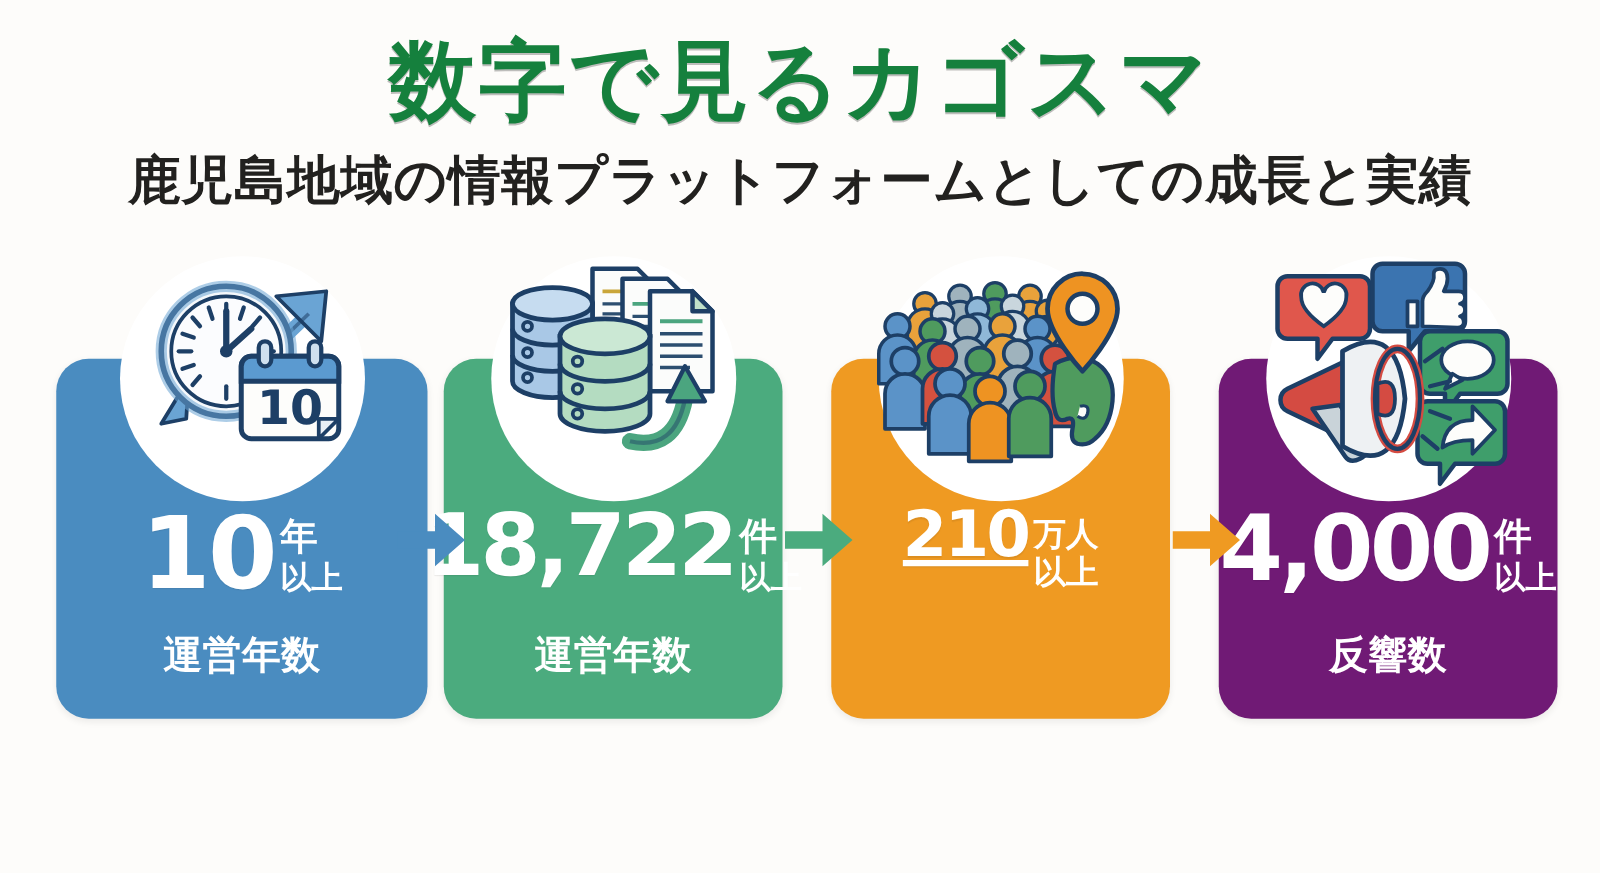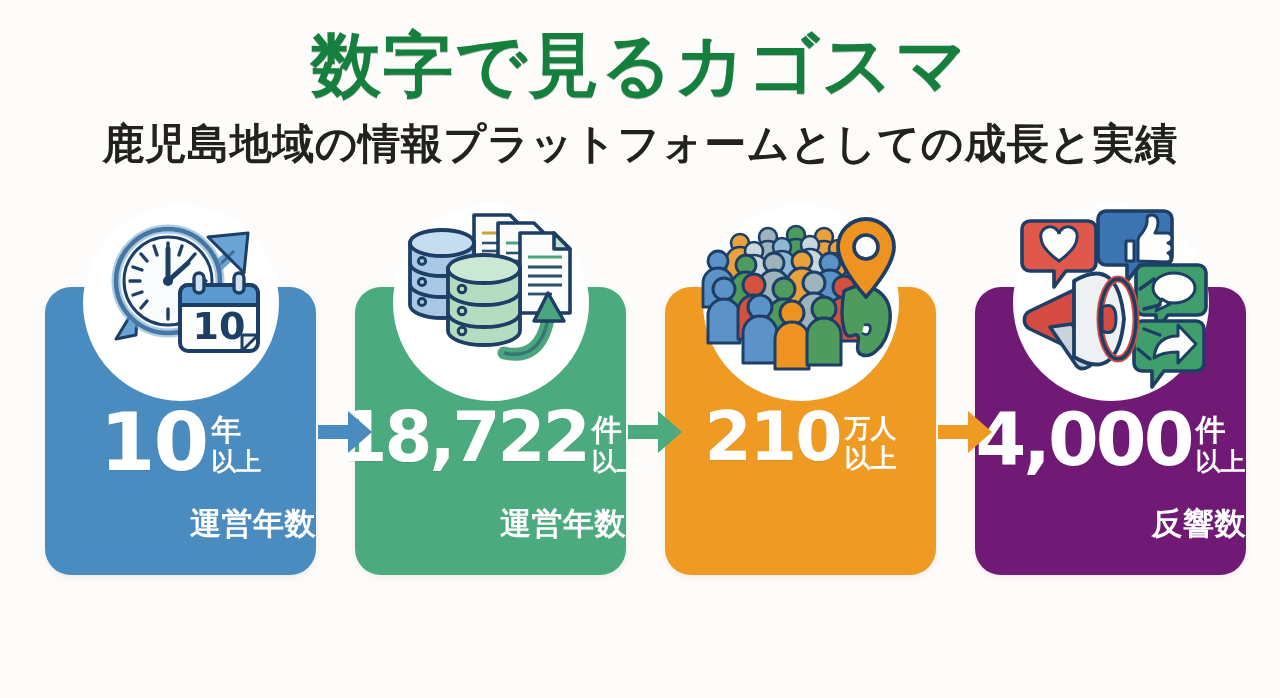--- a/index.html
+++ b/index.html
@@ -56,21 +56,21 @@
     height: 290px;
   }
   .card {
     position: absolute;
     top: 0;
     width: 271px;
     height: 288px;
     border-radius: 26px;
     box-shadow: 0 2px 6px rgba(0,0,0,0.07);
   }
-  .card.c1 { left: 0px;   background: #4a8cc0; }
+  .card.c1 { left: 0px;   background: #4a8cc0; padding-left: 26px; }
   .card.c2 { left: 310px; background: #4bab7e; }
   .card.c3 { left: 620px; background: #ef9a22; }
   .card.c4 { left: 930px; background: #701a75; }
 
   
   .iconwell {
     position: absolute;
     left: 50%;
     top: -82px;
     transform: translateX(-50%);
@@ -105,21 +105,21 @@
     font-size: 80px;
     line-height: 0.95;
     font-weight: 900;
     letter-spacing: -2px;
     color: #ffffff;
     font-family: "DejaVu Sans", "Liberation Sans", sans-serif;
     text-shadow: 0 1px 1px rgba(0,0,0,0.08);
   }
   .card.c2 .bignum { font-size: 69px; letter-spacing: -3px; }
   .card.c4 .bignum { font-size: 73px; letter-spacing: -3px; }
-  .card.c3 .bignum { font-size: 68px; }
+  .card.c3 .bignum { font-size: 51px; text-decoration: underline; }
   .unitstack {
     display: flex;
     flex-direction: column;
     align-items: flex-start;
     margin-left: 4px;
     margin-top: 10px;
   }
   .unit {
     font-size: 30px;
     font-weight: 900;
@@ -130,21 +130,21 @@
   }
   .unit.small { font-size: 25px; margin-top: 3px; }
   .card.c3 .unit { font-size: 26px; }
   .card.c3 .unit.small { font-size: 26px; }
 
   .cardlabel {
     position: absolute;
     left: 0;
     right: 0;
     top: 216px;
-    text-align: right;
+    text-align: center;
     font-size: 31px;
     font-weight: 900;
     letter-spacing: 0.5px;
     color: #ffffff;
     font-family: "DejaVu Sans", "Liberation Sans", sans-serif;
   }
   .card.c3 .cardlabel { font-size: 28px; letter-spacing: 0px; }
 
   
   .arrow {

